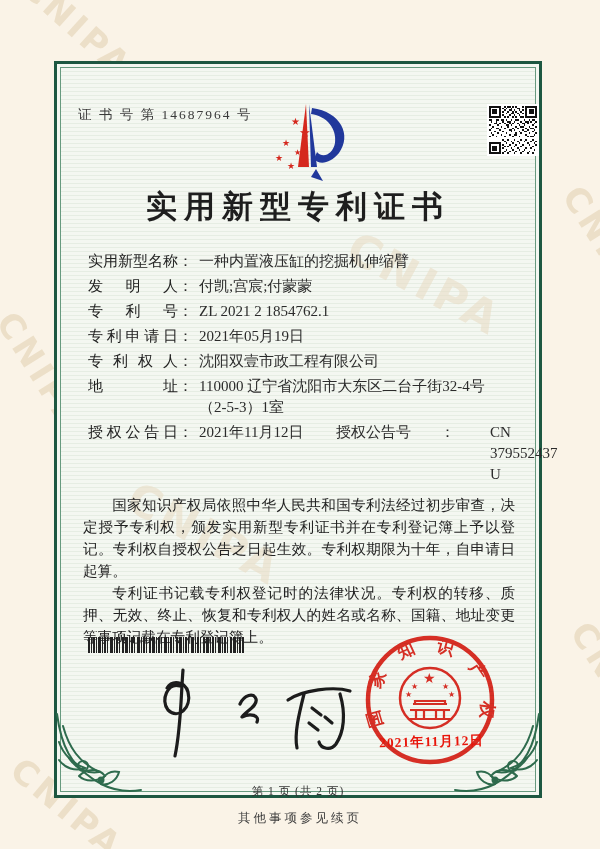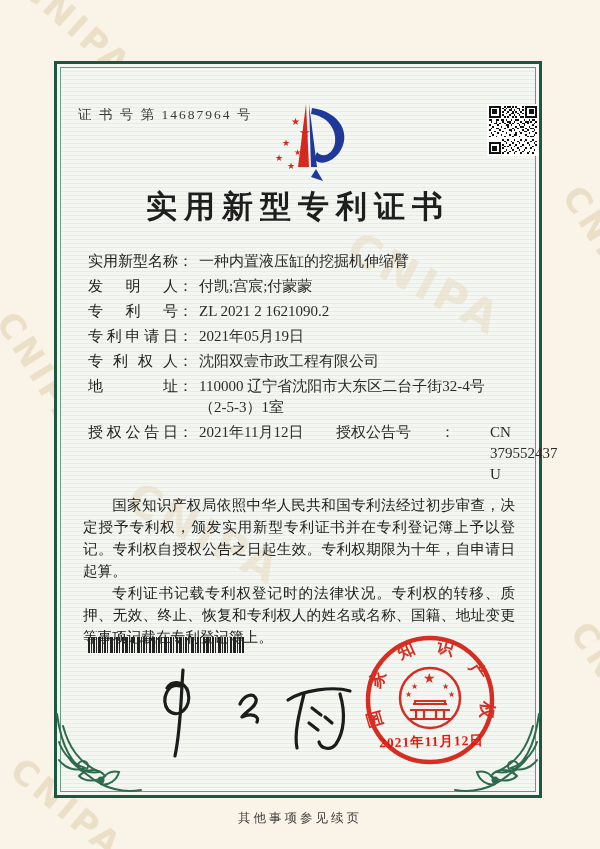--- a/index.html
+++ b/index.html
@@ -143,21 +143,21 @@
         <span class="fvalue">一种内置液压缸的挖掘机伸缩臂</span>
       </div>
       <div class="frow">
         <span class="flabel">发明人</span>
           <span class="fcolon">：</span>
         <span class="fvalue">付凯;宫宸;付蒙蒙</span>
       </div>
       <div class="frow">
         <span class="flabel">专利号</span>
           <span class="fcolon">：</span>
-        <span class="fvalue">ZL 2021 2 1621090.2</span>
+        <span class="fvalue">ZL 2021 2 1854762.1</span>
       </div>
       <div class="frow">
         <span class="flabel">专利申请日</span>
           <span class="fcolon">：</span>
         <span class="fvalue">2021年05月19日</span>
       </div>
       <div class="frow">
         <span class="flabel">专利权人</span>
           <span class="fcolon">：</span>
         <span class="fvalue">沈阳双壹市政工程有限公司</span>
@@ -223,16 +223,17 @@
         <g stroke="#e02016" stroke-width="2.2" fill="none">
           <path d="M50 70 h34 M52 70 v-3 h30 v3"></path>
           <path d="M47 76 h40"></path>
           <path d="M53 76 v9 M61 76 v9 M73 76 v9 M81 76 v9"></path>
           <path d="M45 85 h44"></path>
         </g>
       </g>
     </svg>
     <div class="sealdate">2021年11月12日</div>
 
+    <div class="pageline">第 1 页 (共 2 页)</div>
   </div>
 </div>
 
 <div class="continuation">其他事项参见续页</div>
 
 </body></html>

